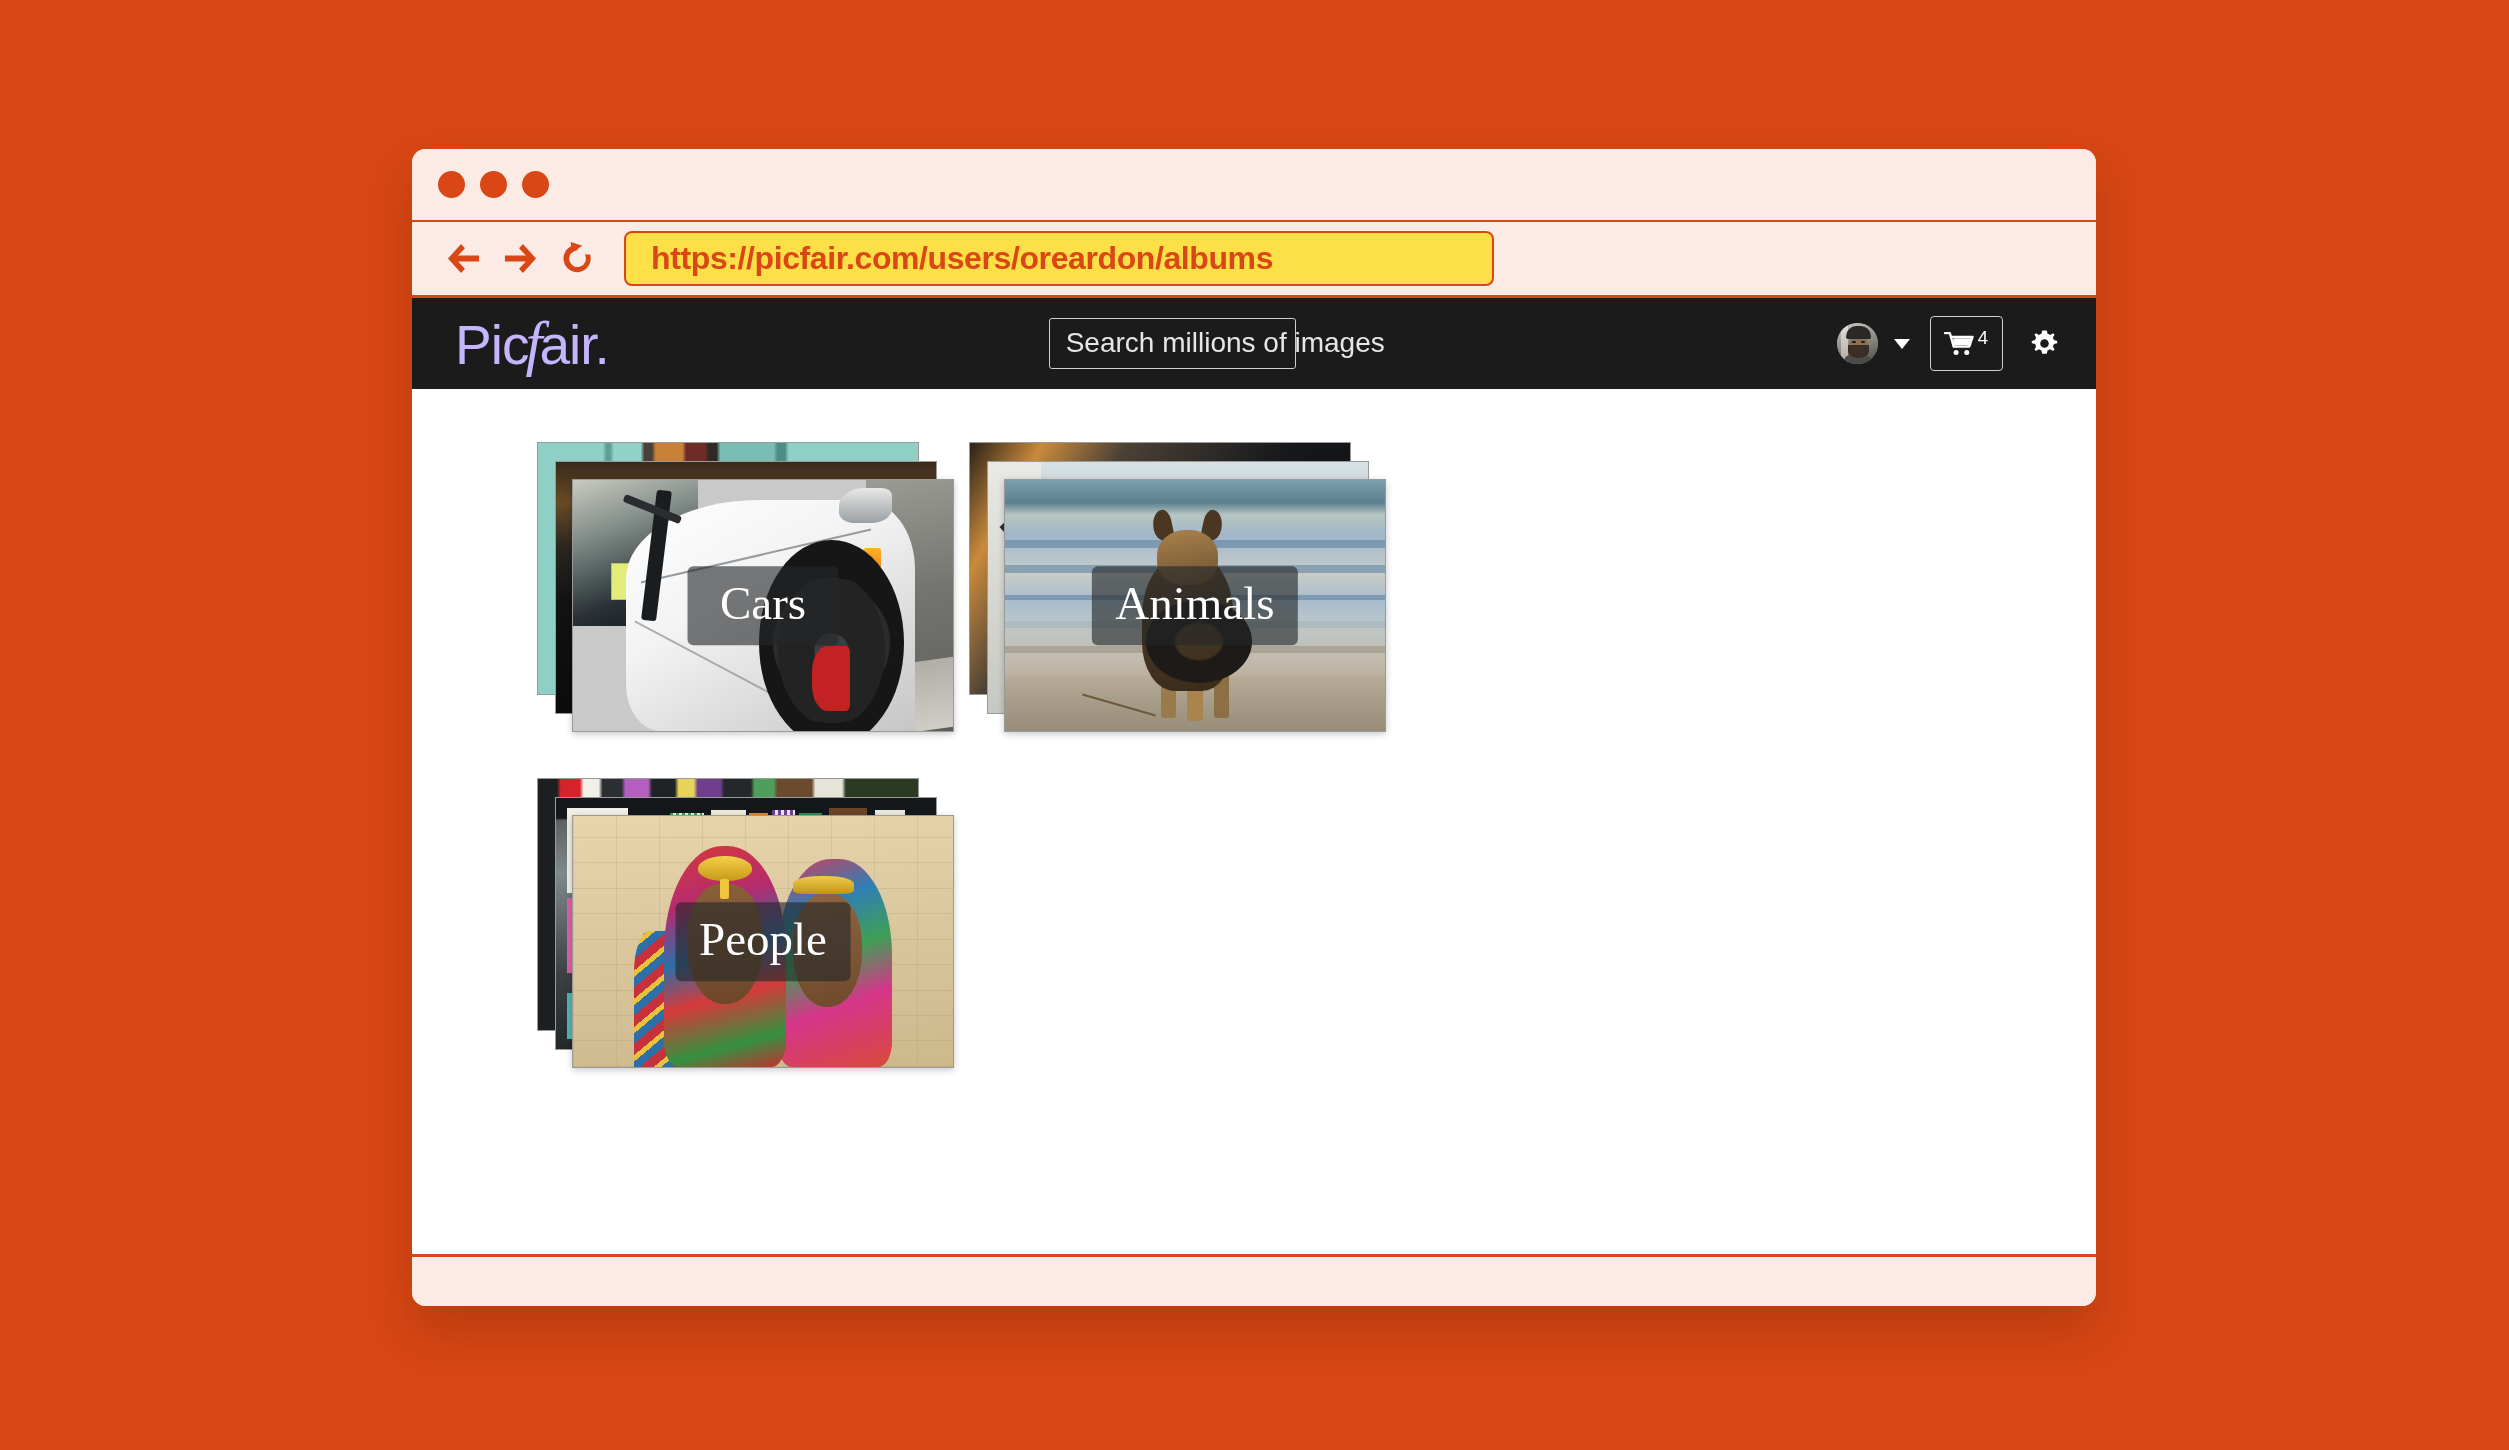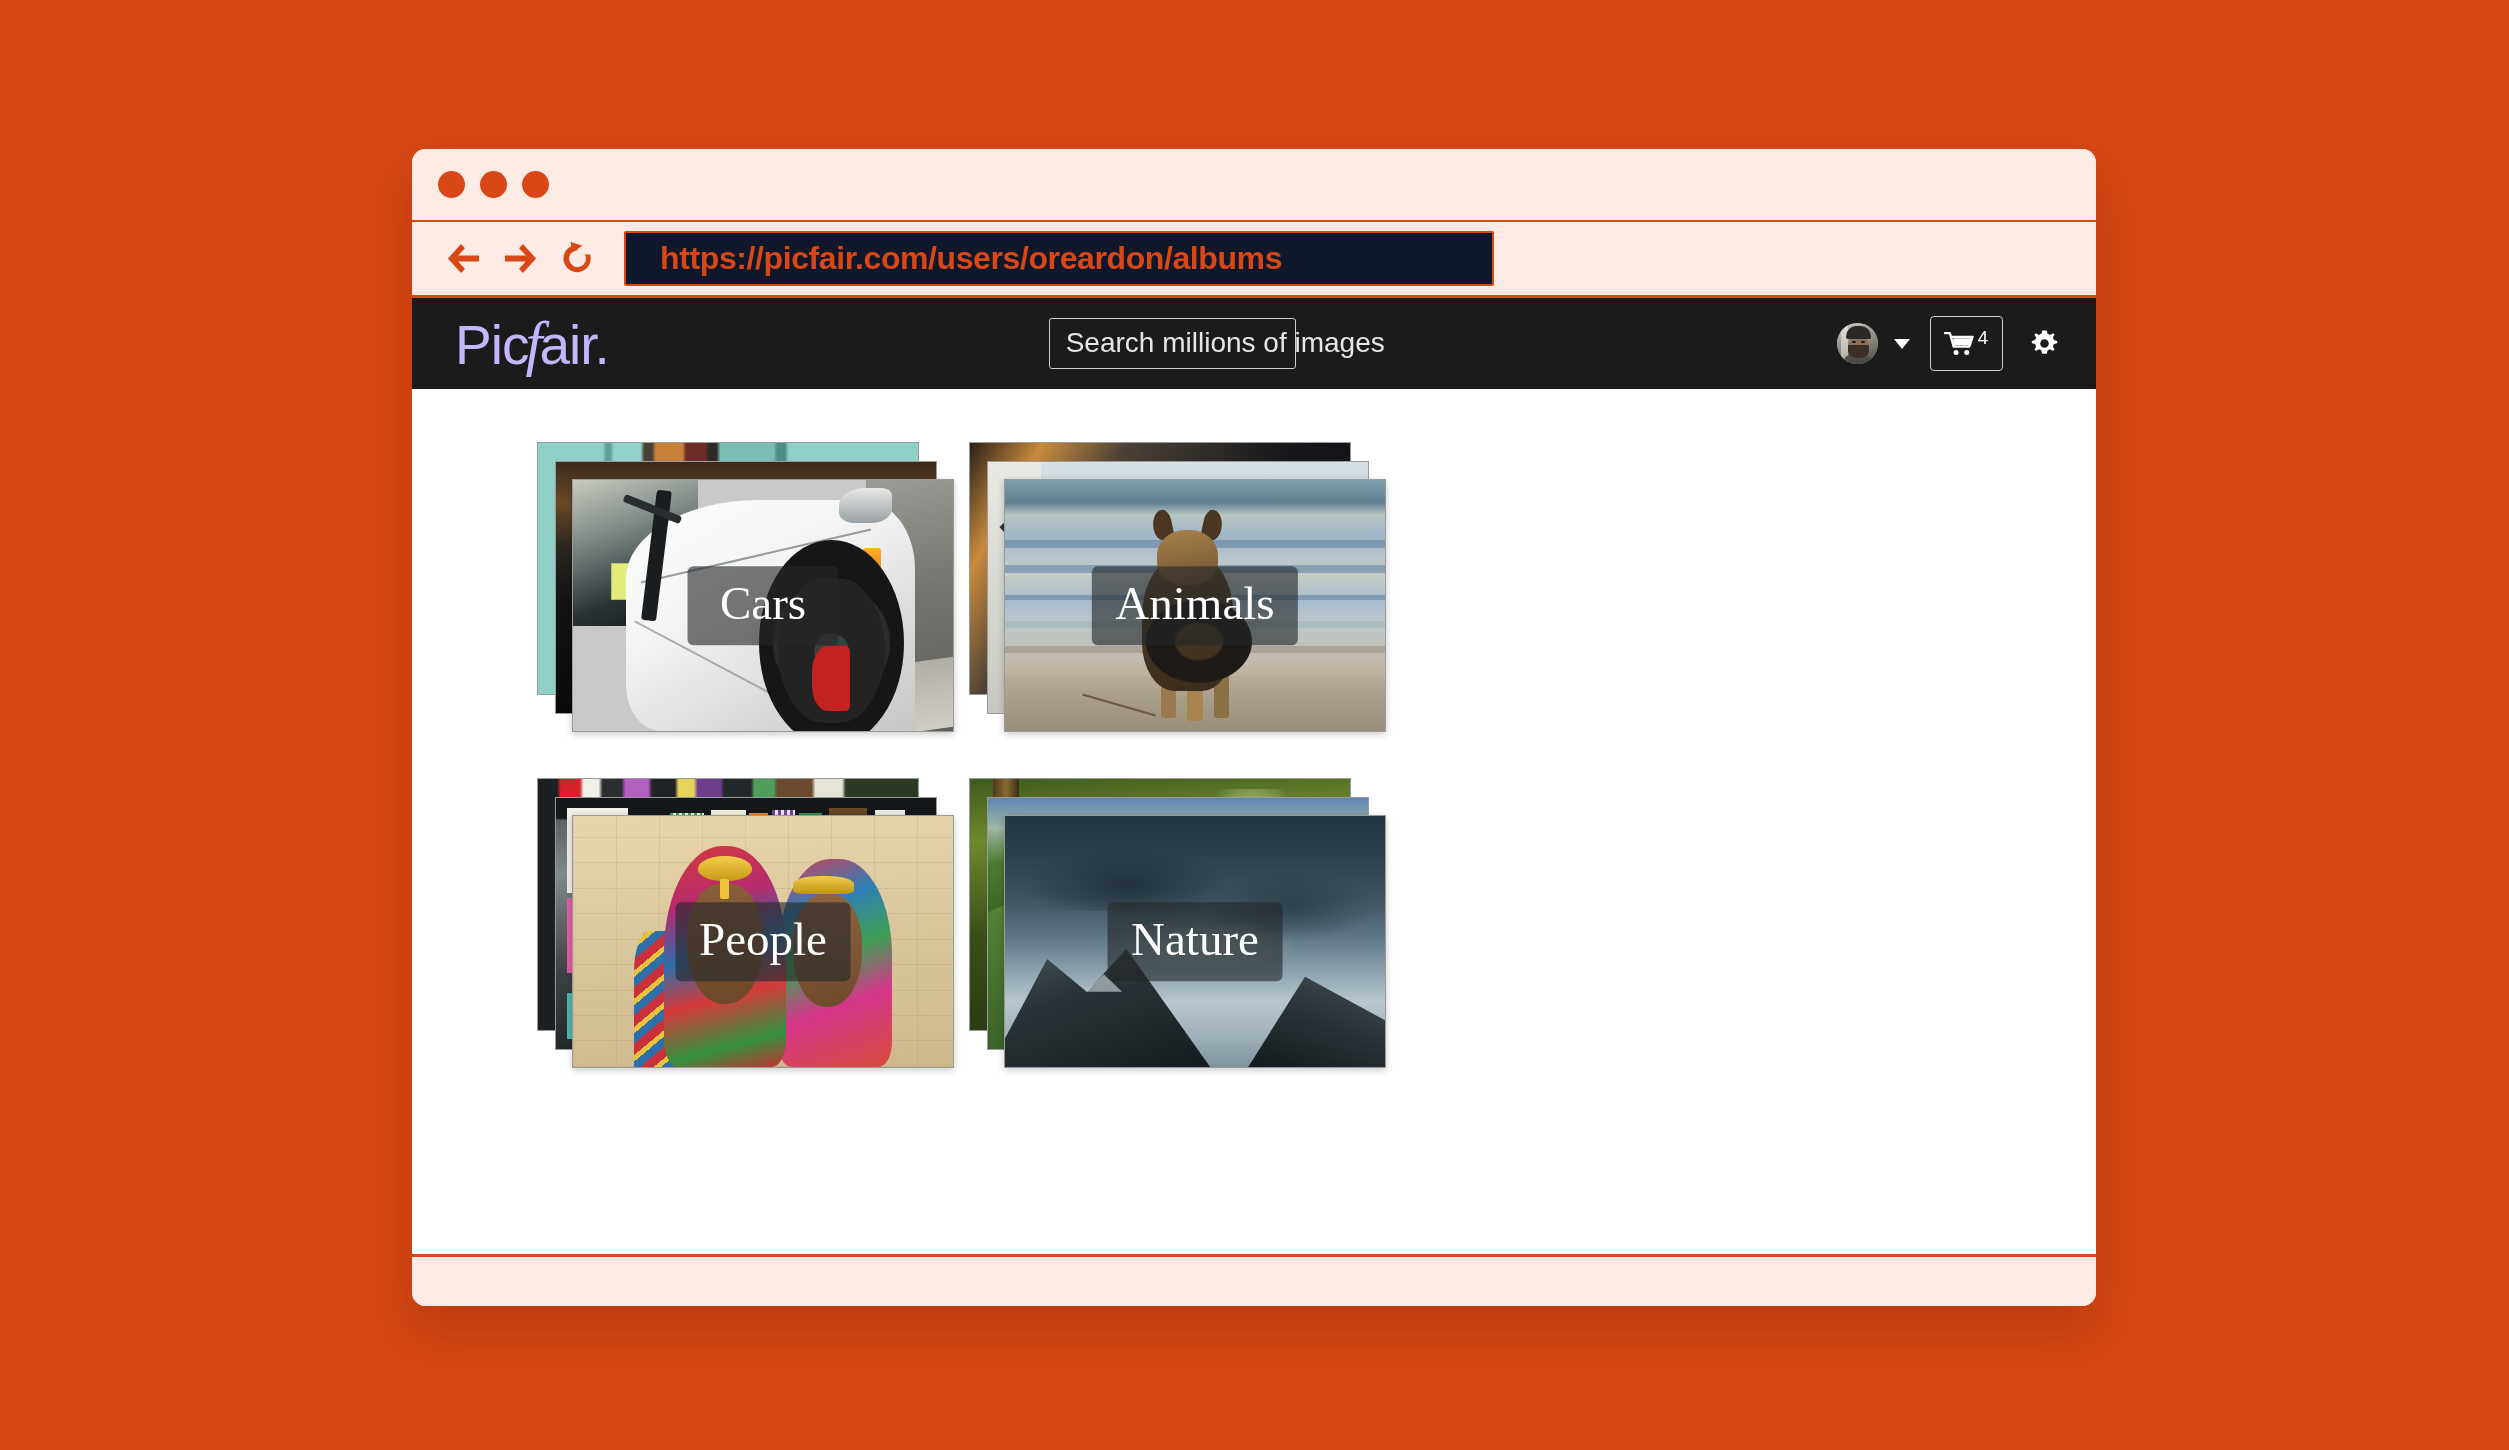--- a/index.html
+++ b/index.html
@@ -68,25 +68,25 @@
     margin-right: 2px;
   }
   .navbtn svg { display: block; }
 
   #url-field {
     margin-left: 17.6px;
     height: 55px;
     width: 870px;
     box-sizing: border-box;
     border: 2.9px solid #d84715;
-    border-radius: 2px;
-    background: #0f172a;
-    display: flex;
-    align-items: center;
-    padding: 0 34px;
+    border-radius: 8px;
+    background: #fde047;
+    display: flex;
+    align-items: center;
+    padding: 0 25px;
   }
   #url-text {
     color: #d84715;
     font-family: "Liberation Sans Narrow", "Liberation Sans", sans-serif;
     font-weight: bold;
     font-size: 32px;
     letter-spacing: -0.4px;
     white-space: nowrap;
   }
 
@@ -646,47 +646,20 @@
             <div class="pf-w1-face"></div>
             <div class="pf-w1-gold"></div>
             <div class="pf-w1-pend"></div>
           </div>
           <div class="album-label">
             <span>People</span>
           </div>
         </div>
       </div>
 
-      <div class="album-card" style="left:557px; top:374px;">
-        <div class="layer l1">
-          <div class="photo art-na-back">
-            <div class="nb-trunk"></div>
-            <div class="nb-light"></div>
-          </div>
-        </div>
-        <div class="layer l2">
-          <div class="photo art-na-mid">
-            <div class="nm-hill"></div>
-            <div class="nm-hill2"></div>
-          </div>
-        </div>
-        <div class="layer l3">
-          <div class="photo art-na-front">
-            <div class="nf-cloud1"></div>
-            <div class="nf-cloud2"></div>
-            <div class="nf-cloud3"></div>
-            <div class="nf-mtn-l"></div>
-            <div class="nf-mtn-r"></div>
-            <div class="nf-snow"></div>
-          </div>
-          <div class="album-label">
-            <span>Nature</span>
-          </div>
-        </div>
-      </div>
 
     </div>
   </div>
 
   <div id="browser-footer"></div>
 
 </div>
 
 
 </body></html>

